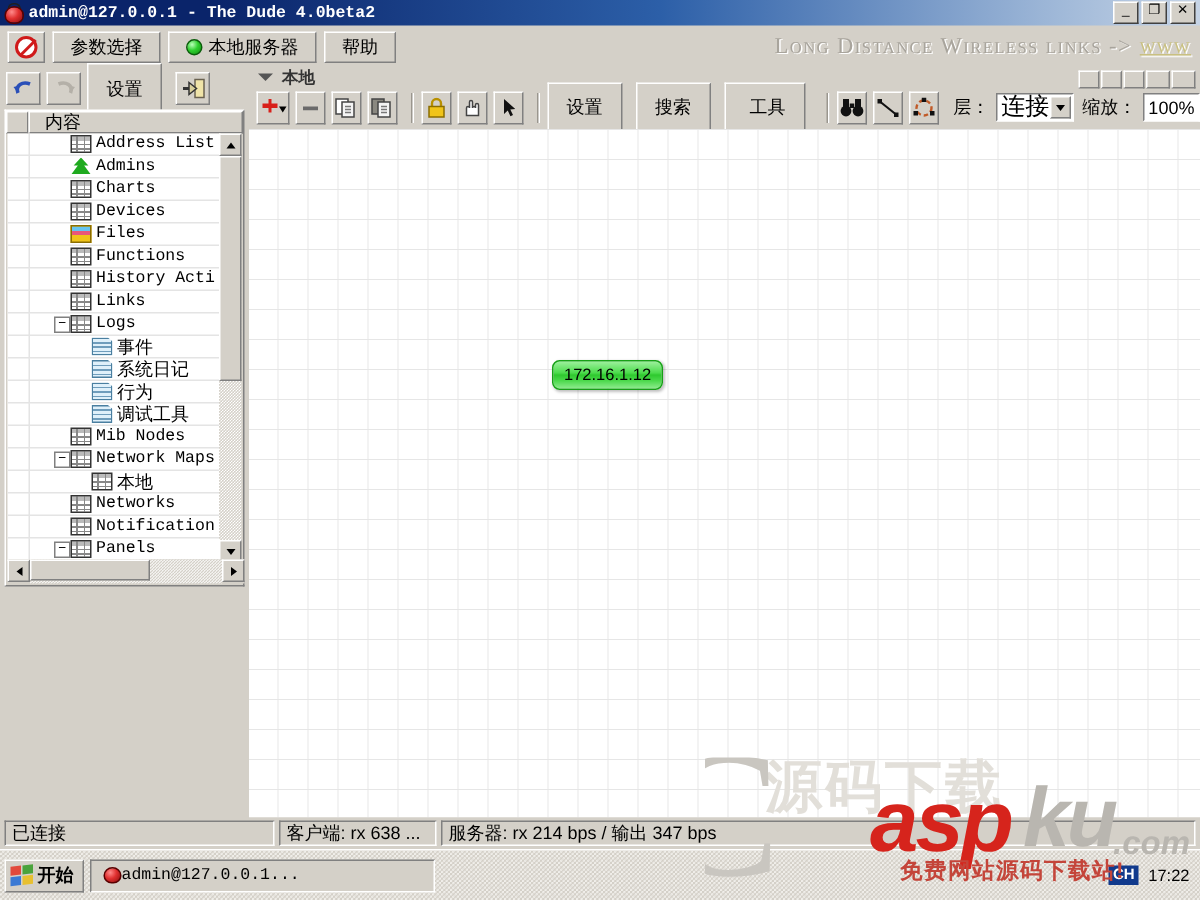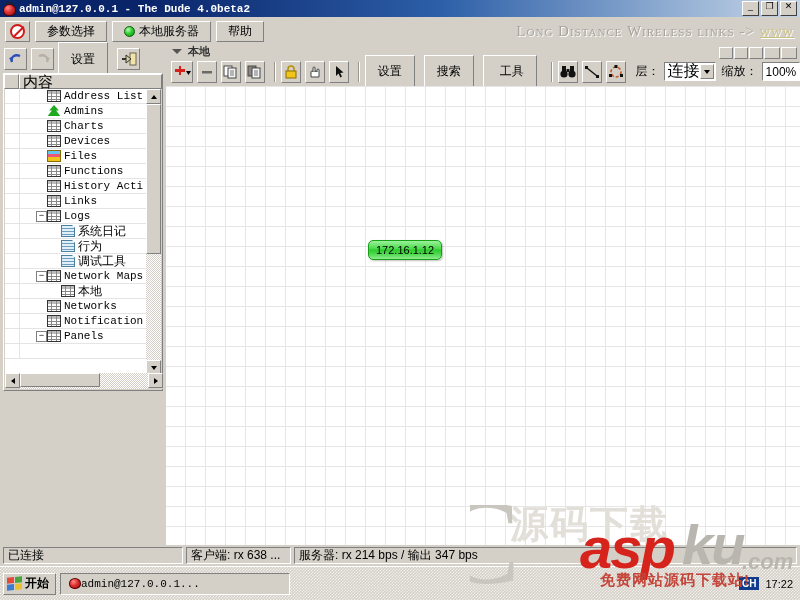--- a/index.html
+++ b/index.html
@@ -180,22 +180,22 @@
     background:#d4d0c8;
     border:1px solid;border-color:#ffffff #808080 #808080 #ffffff;
     box-sizing:border-box;
   }
   #tree-head{
     position:absolute;left:0;top:0;width:100%;height:15px;display:flex;box-sizing:border-box;
   }
   .hcell{
     height:15px;background:#d4d0c8;
     border:1px solid;border-color:#ffffff #808080 #808080 #ffffff;
-    box-sizing:border-box;font-size:15px;padding-left:3px;line-height:13px;
-    font-family:Liberation Sans, sans-serif;
+    box-sizing:border-box;font-size:12px;padding-left:10px;line-height:13px;
+    font-family:Liberation Serif, serif;
   }
   #tree-body{
     position:absolute;left:1px;top:15px;width:142px;height:286px;overflow:hidden;background:#ffffff;
   }
   .trow{
     height:15px;display:flex;align-items:center;box-sizing:border-box;
     border-bottom:1px solid #e4e4e4;
     font-family:"Liberation Mono","DejaVu Sans Mono",monospace;font-size:11px;
     white-space:nowrap;
   }
@@ -621,35 +621,49 @@
             <div class="indent" style="width: 14px;"></div>
             <div class="exp">−</div>
             <div class="ic ic-table"></div>
             <span class="tlabel">Logs</span>
           </div>
           <div class="trow">
             <div class="gut"></div>
             <div class="indent" style="width: 28px;"></div>
             <div class="exp-space"></div>
             <div class="ic ic-log"></div>
+            <span class="tlabel cjk">事件</span>
+          </div>
+          <div class="trow">
+            <div class="gut"></div>
+            <div class="indent" style="width: 28px;"></div>
+            <div class="exp-space"></div>
+            <div class="ic ic-log"></div>
             <span class="tlabel cjk">系统日记</span>
           </div>
           <div class="trow">
             <div class="gut"></div>
             <div class="indent" style="width: 28px;"></div>
             <div class="exp-space"></div>
             <div class="ic ic-log"></div>
             <span class="tlabel cjk">行为</span>
           </div>
           <div class="trow">
             <div class="gut"></div>
             <div class="indent" style="width: 28px;"></div>
             <div class="exp-space"></div>
             <div class="ic ic-log"></div>
             <span class="tlabel cjk">调试工具</span>
+          </div>
+          <div class="trow">
+            <div class="gut"></div>
+            <div class="indent" style="width: 14px;"></div>
+            <div class="exp-space"></div>
+            <div class="ic ic-table"></div>
+            <span class="tlabel">Mib Nodes</span>
           </div>
           <div class="trow">
             <div class="gut"></div>
             <div class="indent" style="width: 14px;"></div>
             <div class="exp">−</div>
             <div class="ic ic-table"></div>
             <span class="tlabel">Network Maps</span>
           </div>
           <div class="trow">
             <div class="gut"></div>

